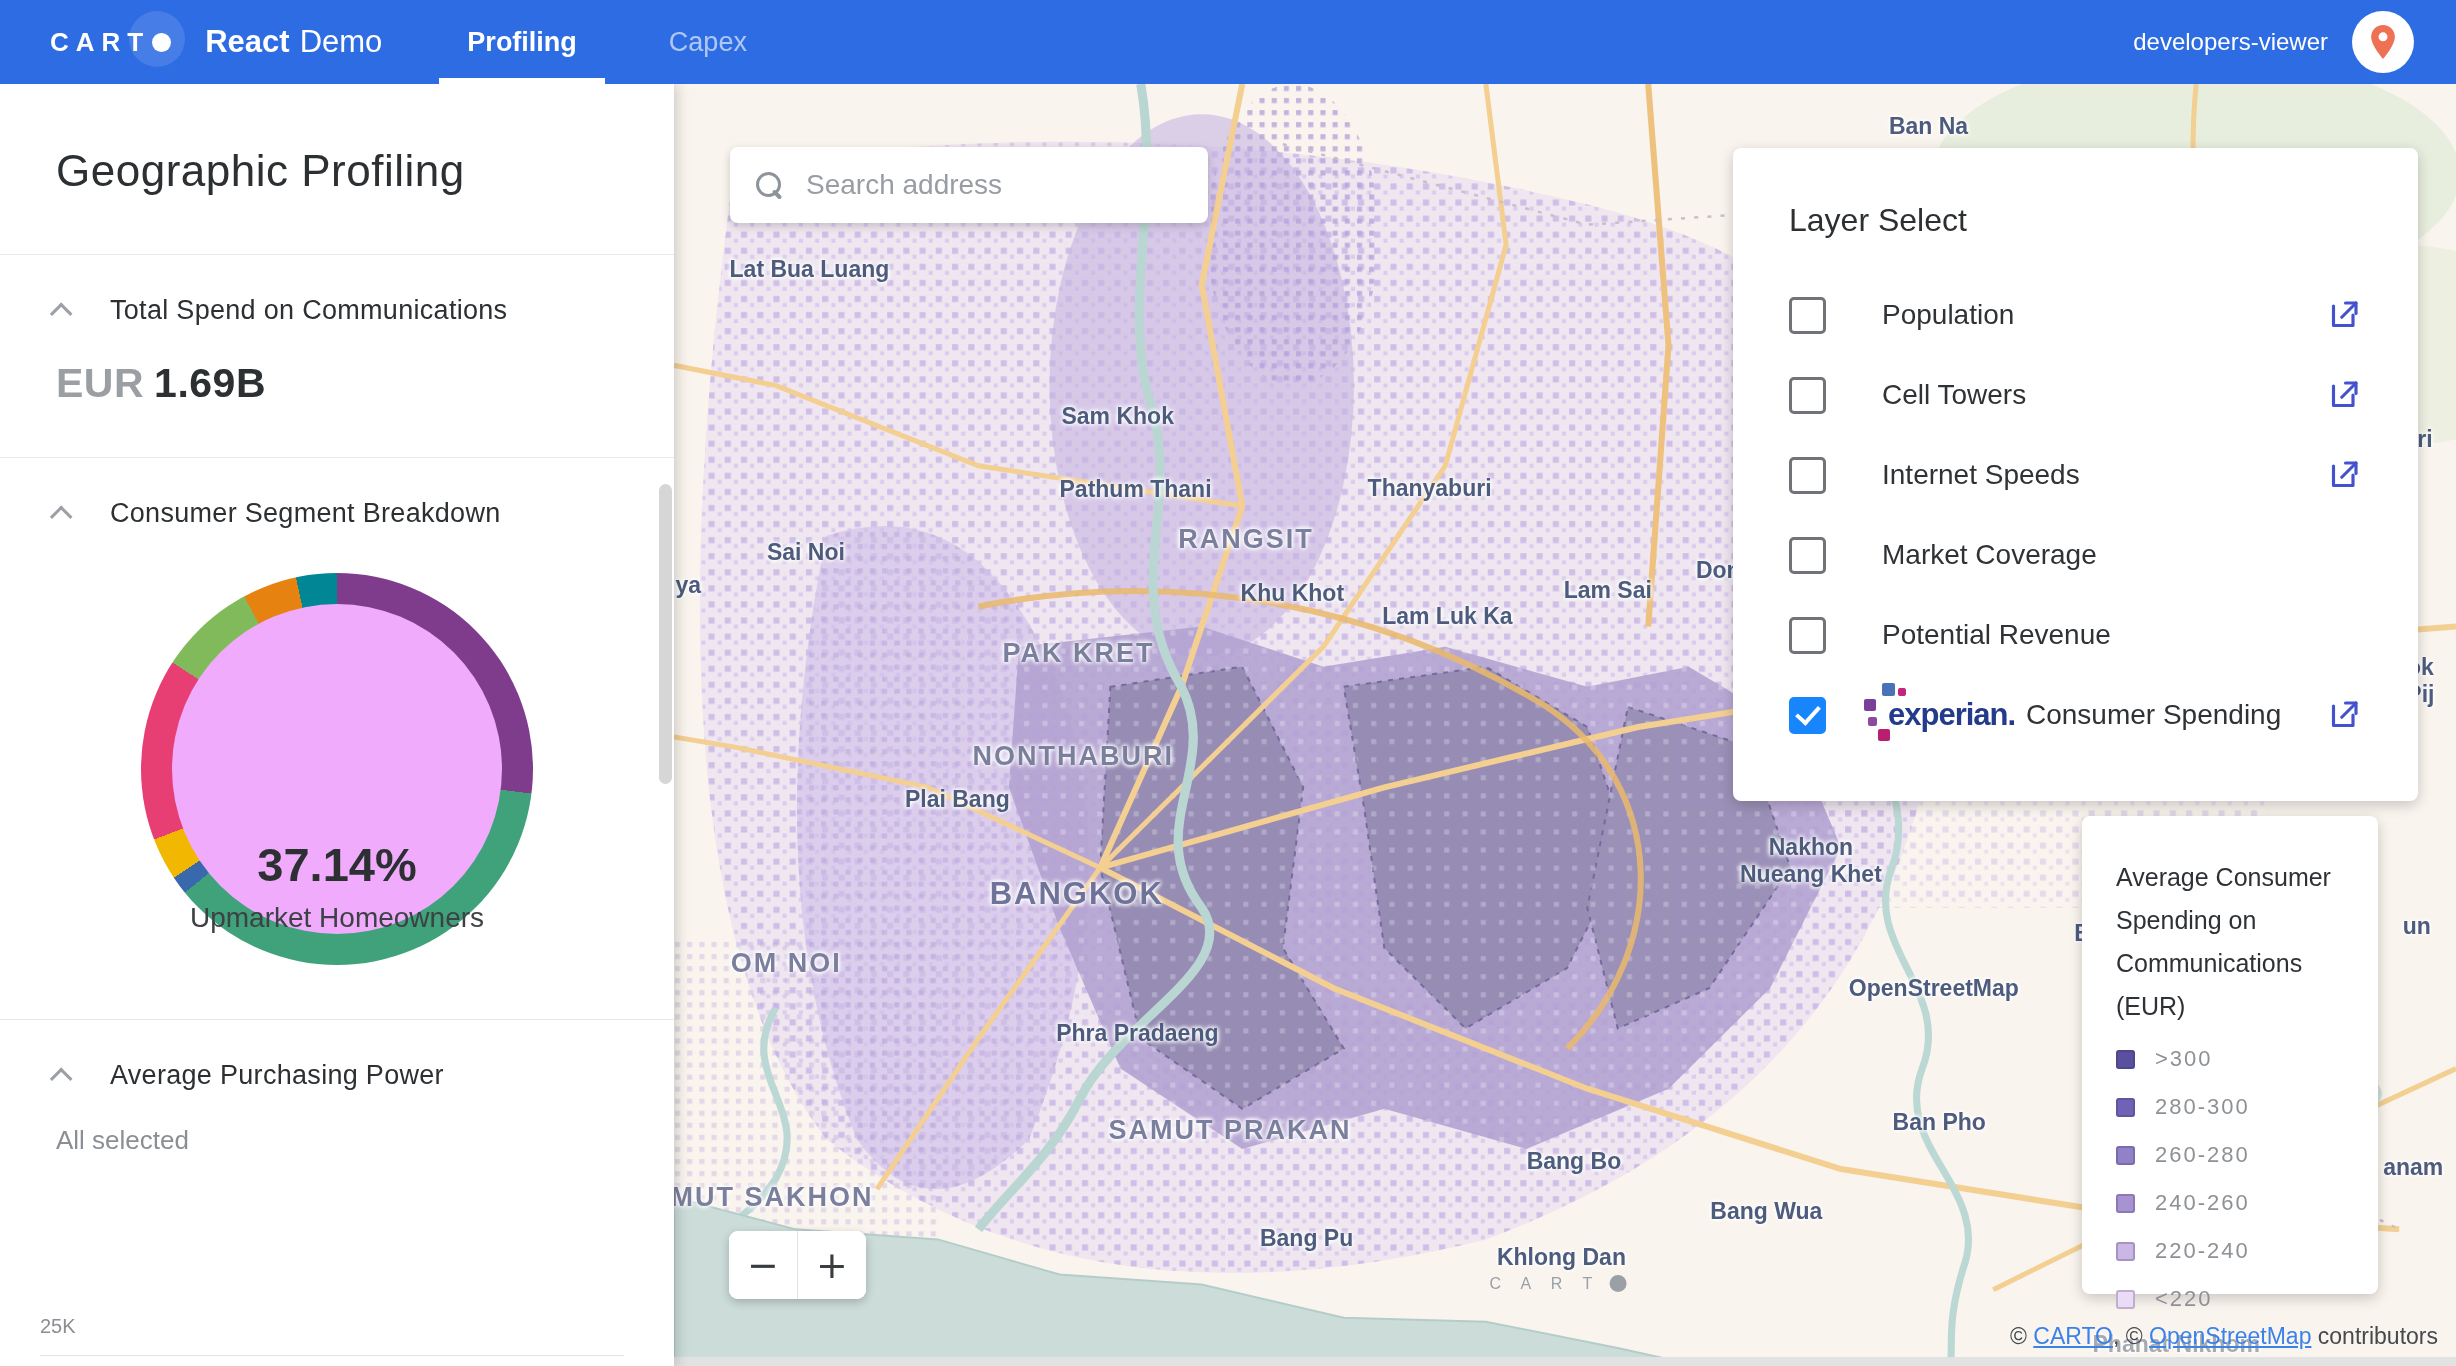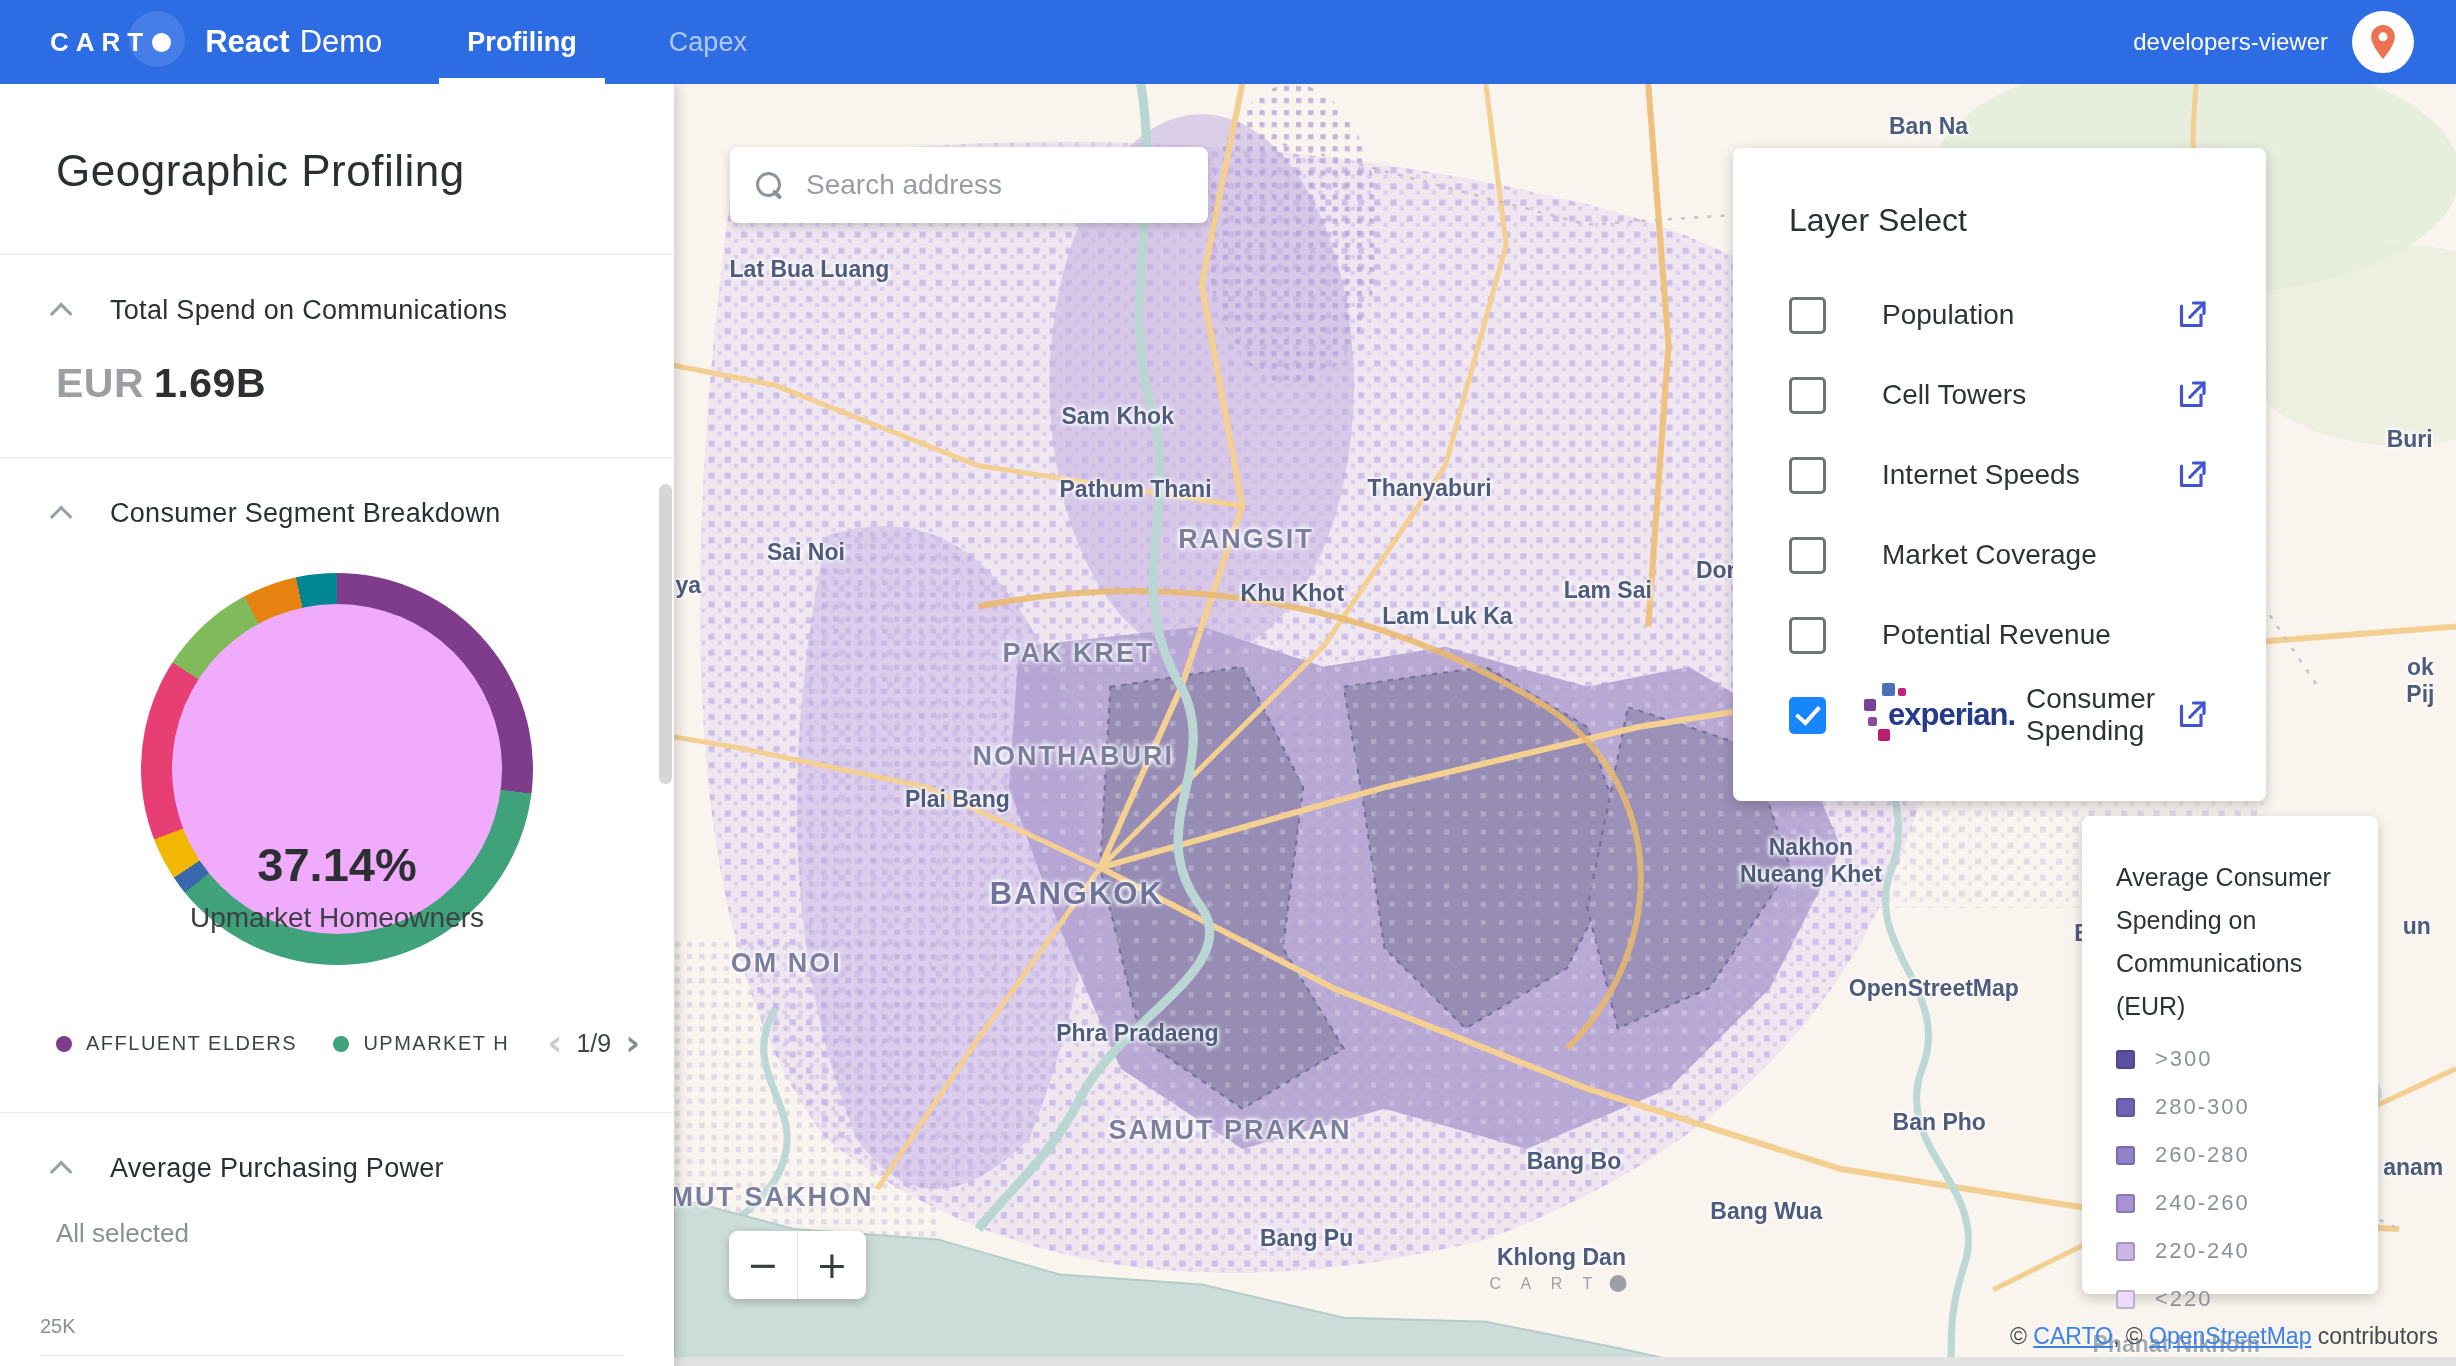--- a/index.html
+++ b/index.html
@@ -75,21 +75,21 @@
 
   
   .searchbar { position:absolute; left:56px; top:63px; width:478px; height:76px; background:#fff; border-radius:8px; box-shadow:0 3px 10px rgba(0,0,0,0.18); display:flex; align-items:center; padding:0 26px; z-index:5; }
   .mag { position:relative; width:26px; height:26px; margin-right:24px; flex:0 0 auto; }
   .mag::before { content:''; position:absolute; left:0; top:0; width:19px; height:19px; border:3px solid #8d939b; border-radius:50%; }
   .mag::after { content:''; position:absolute; left:19px; top:17px; width:4px; height:11px; background:#8d939b; border-radius:2px; transform:rotate(-45deg); }
   .searchbar input { border:none; outline:none; flex:1; font-size:28px; color:#2c3032; font-family:"Liberation Sans", sans-serif; background:transparent; }
   .searchbar input::placeholder { color:#989da4; }
 
   
-  .layer-panel { position:absolute; left:1059px; top:64px; width:533px; background:#fff; border-radius:8px; box-shadow:0 4px 14px rgba(0,0,0,0.2); padding:54px 56px 64px; z-index:5; }
+  .layer-panel { position:absolute; left:1059px; top:64px; width:685px; background:#fff; border-radius:8px; box-shadow:0 4px 14px rgba(0,0,0,0.2); padding:54px 56px 64px; z-index:5; }
   .lp-title { font-size:32px; color:#2c3032; margin-bottom:54px; font-weight:400; }
   .layer-row { display:flex; align-items:center; margin-bottom:36px; height:44px; }
   .layer-row:last-child { margin-bottom:0; }
   .cb { width:37px; height:37px; border:3px solid #707478; border-radius:5px; background:#fff; flex:0 0 auto; cursor:pointer; display:flex; align-items:center; justify-content:center; }
   .cb.checked { border-color:#1785fb; background:#1785fb; }
   .cb.checked::after { content:''; width:10px; height:19px; border-right:4px solid #fff; border-bottom:4px solid #fff; transform:rotate(42deg); margin-bottom:5px; }
   .layer-label { font-size:28px; color:#2f3336; margin-left:56px; }
   .lp-spacer { flex:1; }
   .ext-link { width:36px; height:36px; color:#4353cd; cursor:pointer; flex:0 0 auto; }
   .ext-link svg { width:100%; height:100%; }
@@ -179,39 +179,20 @@
       </div>
 
       <div class="donut-wrap">
         <div class="donut" style="background: conic-gradient(rgb(127, 60, 141) 0%, rgb(127, 60, 141) 27%, rgb(63, 162, 123) 27%, rgb(63, 162, 123) 64.14%, rgb(57, 105, 172) 64.14%, rgb(57, 105, 172) 65.64%, rgb(242, 183, 1) 65.64%, rgb(242, 183, 1) 69.14%, rgb(231, 63, 116) 69.14%, rgb(231, 63, 116) 84.14%, rgb(128, 186, 90) 84.14%, rgb(128, 186, 90) 92.14%, rgb(230, 131, 16) 92.14%, rgb(230, 131, 16) 96.64%, rgb(0, 134, 149) 96.64%, rgb(0, 134, 149) 100%);"></div>
         <div class="donut-hole">
           <div class="donut-pct">37.14%</div>
           <div class="donut-sub">Upmarket Homeowners</div>
         </div>
       </div>
 
-      <div class="chart-legend">
-        <div style="display:flex; min-width:0; overflow:hidden;">
-
-            <div class="leg-item">
-              <span class="leg-dot" style="background-color: rgb(127, 60, 141);"></span>
-              <span class="leg-label">AFFLUENT ELDERS</span>
-            </div>
-
-            <div class="leg-item">
-              <span class="leg-dot" style="background-color: rgb(63, 162, 123);"></span>
-              <span class="leg-label">UPMARKET H</span>
-            </div>
-          </div>
-        <div class="pager">
-          <span class="pg-chev pg-prev">‹</span>
-          <span class="pg-text">1/9</span>
-          <span class="pg-chev pg-next">›</span>
-        </div>
-      </div>
 
       <div class="divider d3"></div>
 
       <div class="section-head">
         <span class="chev-up"></span>
         <span class="section-title">Average Purchasing Power</span>
       </div>
       <div class="muted-line">All selected</div>
       <div class="axis-label">25K</div>
       <div class="axis-line"></div>

